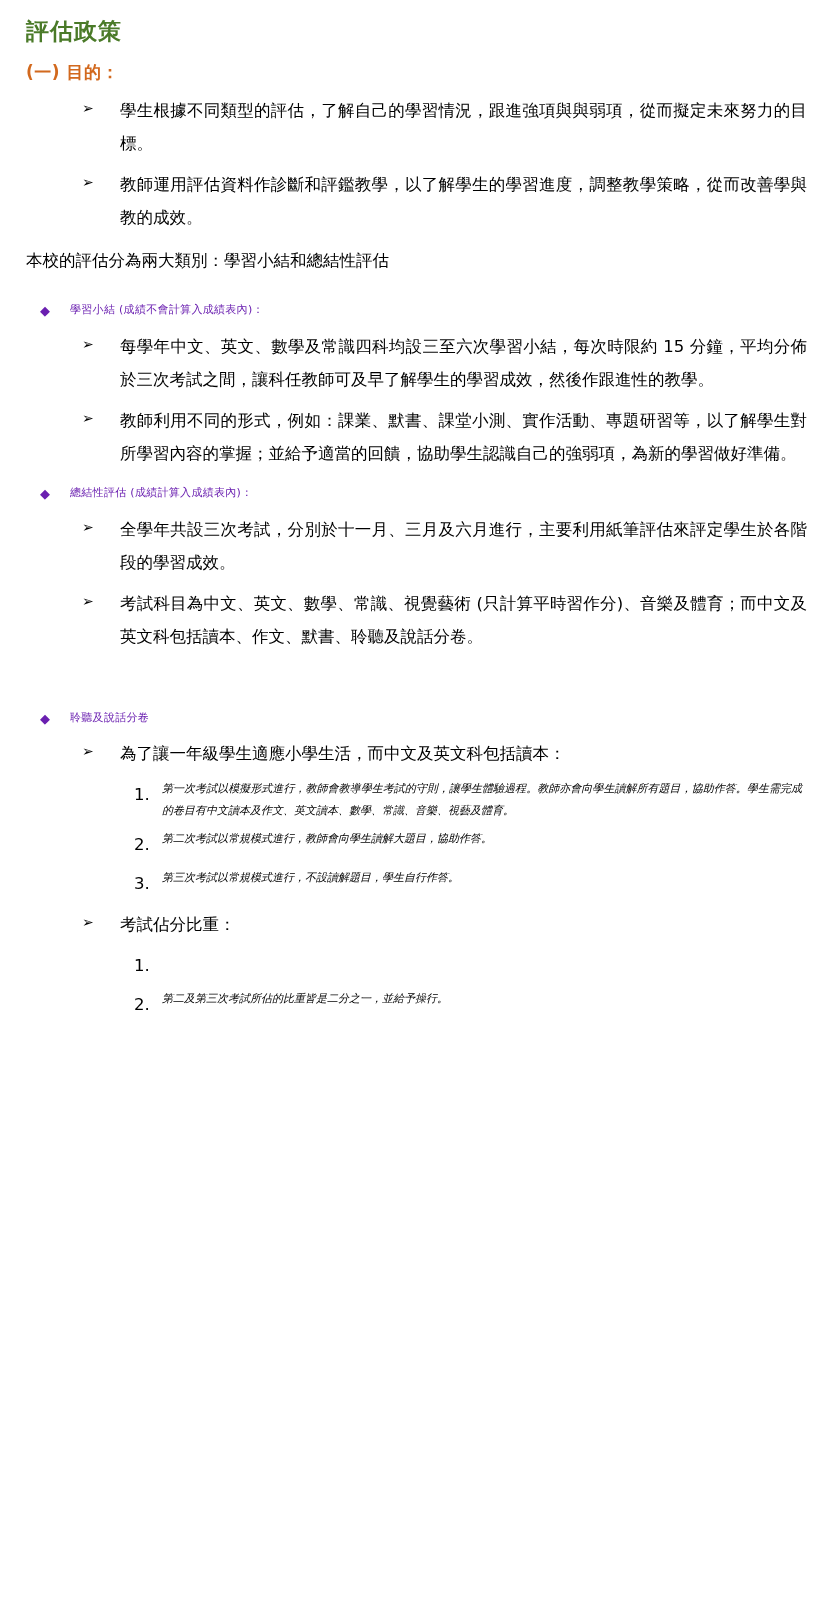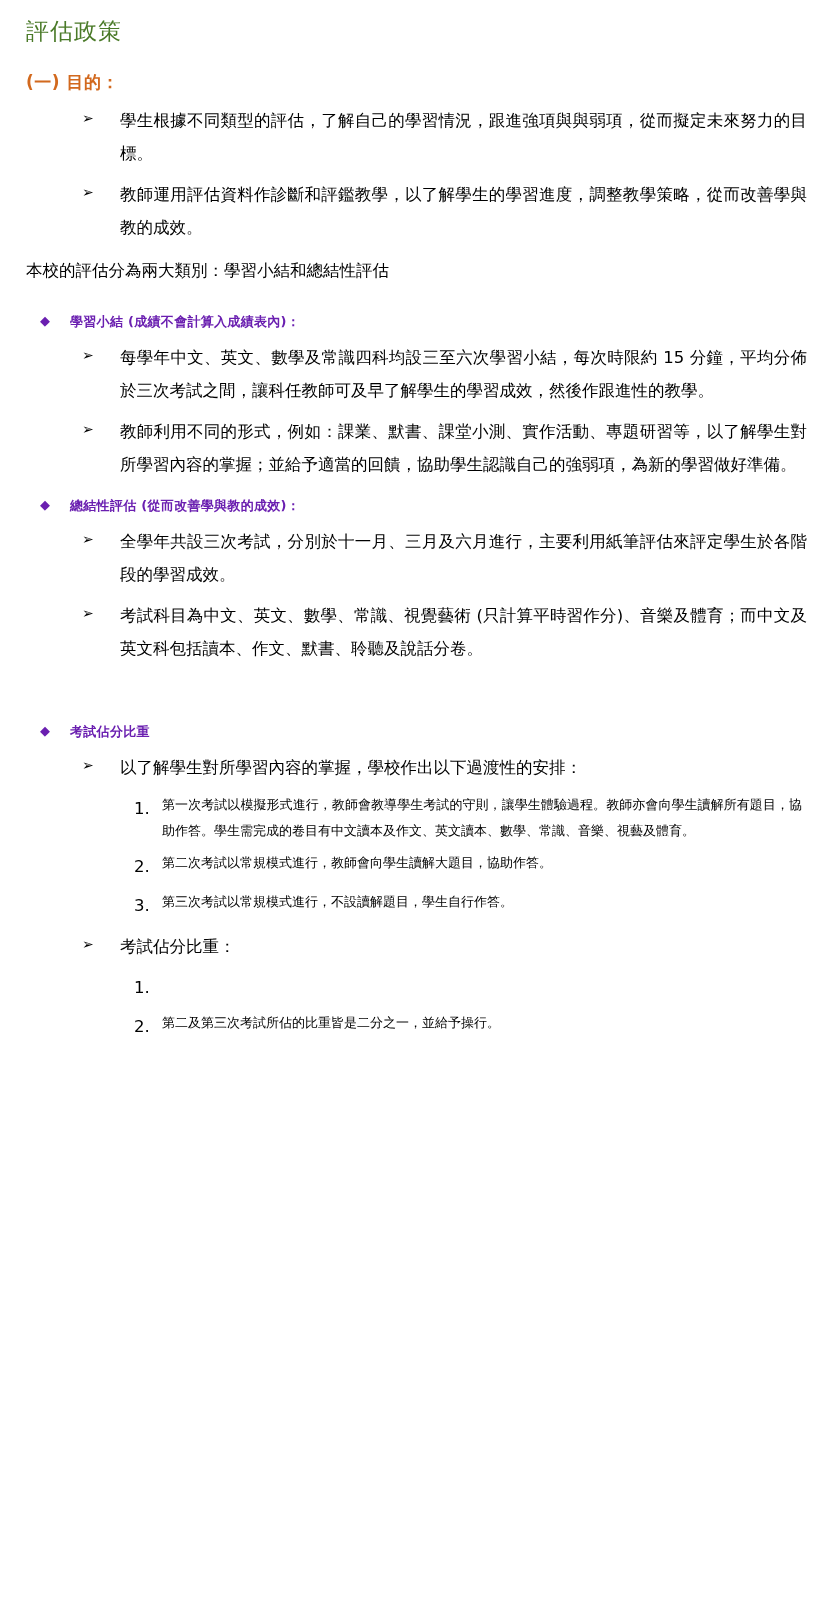--- a/index.html
+++ b/index.html
@@ -14,23 +14,23 @@
     color: #000000;
   }
   .page {
     width: 833px;
     box-sizing: border-box;
     padding: 10px 26px 20px 26px;
   }
   .doc-title {
     color: #4a7a28;
     font-size: 23px;
-    font-weight: normal;
+    font-weight: bold;
     letter-spacing: 1px;
-    margin: 6px 0 24px 0;
+    margin: 6px 0 14px 0;
   }
   .section-head {
     color: #d2691e;
     font-size: 17px;
     font-weight: bold;
     margin: 14px 0 10px 0;
     letter-spacing: 0.5px;
   }
   .plain-para {
     font-size: 16.5px;
@@ -44,22 +44,22 @@
   }
   .bullet-diamond .marker {
     color: #6a1fb0;
     font-size: 13px;
     line-height: 1.6;
     width: 30px;
     flex: 0 0 30px;
   }
   .bullet-diamond .text {
     color: #6a1fb0;
-    font-size: 13px;
-    font-weight: bold;
+    font-size: 11px;
+    font-weight: normal;
     line-height: 1.7;
     letter-spacing: 0.3px;
   }
   .bullet-arrow {
     display: flex;
     align-items: flex-start;
     margin: 8px 0 8px 56px;
   }
   .bullet-arrow .marker {
     color: #000;
@@ -79,24 +79,25 @@
     align-items: flex-start;
     margin: 6px 0 6px 108px;
   }
   .num-item .marker {
     font-size: 16.5px;
     line-height: 2.0;
     width: 28px;
     flex: 0 0 28px;
   }
   .num-item .text {
-    font-size: 13px;
+    font-size: 11px;
     line-height: 2.0;
     text-align: justify;
     max-width: 640px;
+    font-style: italic;
   }
   .spacer {
     height: 34px;
   }
 </style>
 </head>
 <body>
 
 <div class="page">
 
@@ -124,41 +125,41 @@
     <span class="marker">➢</span>
     <span class="text">每學年中文、英文、數學及常識四科均設三至六次學習小結，每次時限約 15 分鐘，平均分佈於三次考試之間，讓科任教師可及早了解學生的學習成效，然後作跟進性的教學。</span>
   </div>
   <div class="bullet-arrow">
     <span class="marker">➢</span>
     <span class="text">教師利用不同的形式，例如：課業、默書、課堂小測、實作活動、專題研習等，以了解學生對所學習內容的掌握；並給予適當的回饋，協助學生認識自己的強弱項，為新的學習做好準備。</span>
   </div>
 
   <div class="bullet-diamond">
     <span class="marker">◆</span>
-    <span class="text">總結性評估 (從而改善學與教的成效)：</span>
+    <span class="text">總結性評估 (成績計算入成績表內)：</span>
   </div>
   <div class="bullet-arrow">
     <span class="marker">➢</span>
     <span class="text">全學年共設三次考試，分別於十一月、三月及六月進行，主要利用紙筆評估來評定學生於各階段的學習成效。</span>
   </div>
   <div class="bullet-arrow">
     <span class="marker">➢</span>
     <span class="text">考試科目為中文、英文、數學、常識、視覺藝術 (只計算平時習作分)、音樂及體育；而中文及英文科包括讀本、作文、默書、聆聽及說話分卷。</span>
   </div>
 
   <div class="spacer"></div>
 
   <div class="bullet-diamond">
     <span class="marker">◆</span>
-    <span class="text">考試佔分比重</span>
+    <span class="text">聆聽及說話分卷</span>
   </div>
 
   <div class="bullet-arrow">
     <span class="marker">➢</span>
-    <span class="text">以了解學生對所學習內容的掌握，學校作出以下過渡性的安排：</span>
+    <span class="text">為了讓一年級學生適應小學生活，而中文及英文科包括讀本：</span>
   </div>
   <div class="num-item">
     <span class="marker">1.</span>
     <span class="text">第一次考試以模擬形式進行，教師會教導學生考試的守則，讓學生體驗過程。教師亦會向學生讀解所有題目，協助作答。學生需完成的卷目有中文讀本及作文、英文讀本、數學、常識、音樂、視藝及體育。</span>
   </div>
   <div class="num-item">
     <span class="marker">2.</span>
     <span class="text">第二次考試以常規模式進行，教師會向學生讀解大題目，協助作答。</span>
   </div>
   <div class="num-item">

